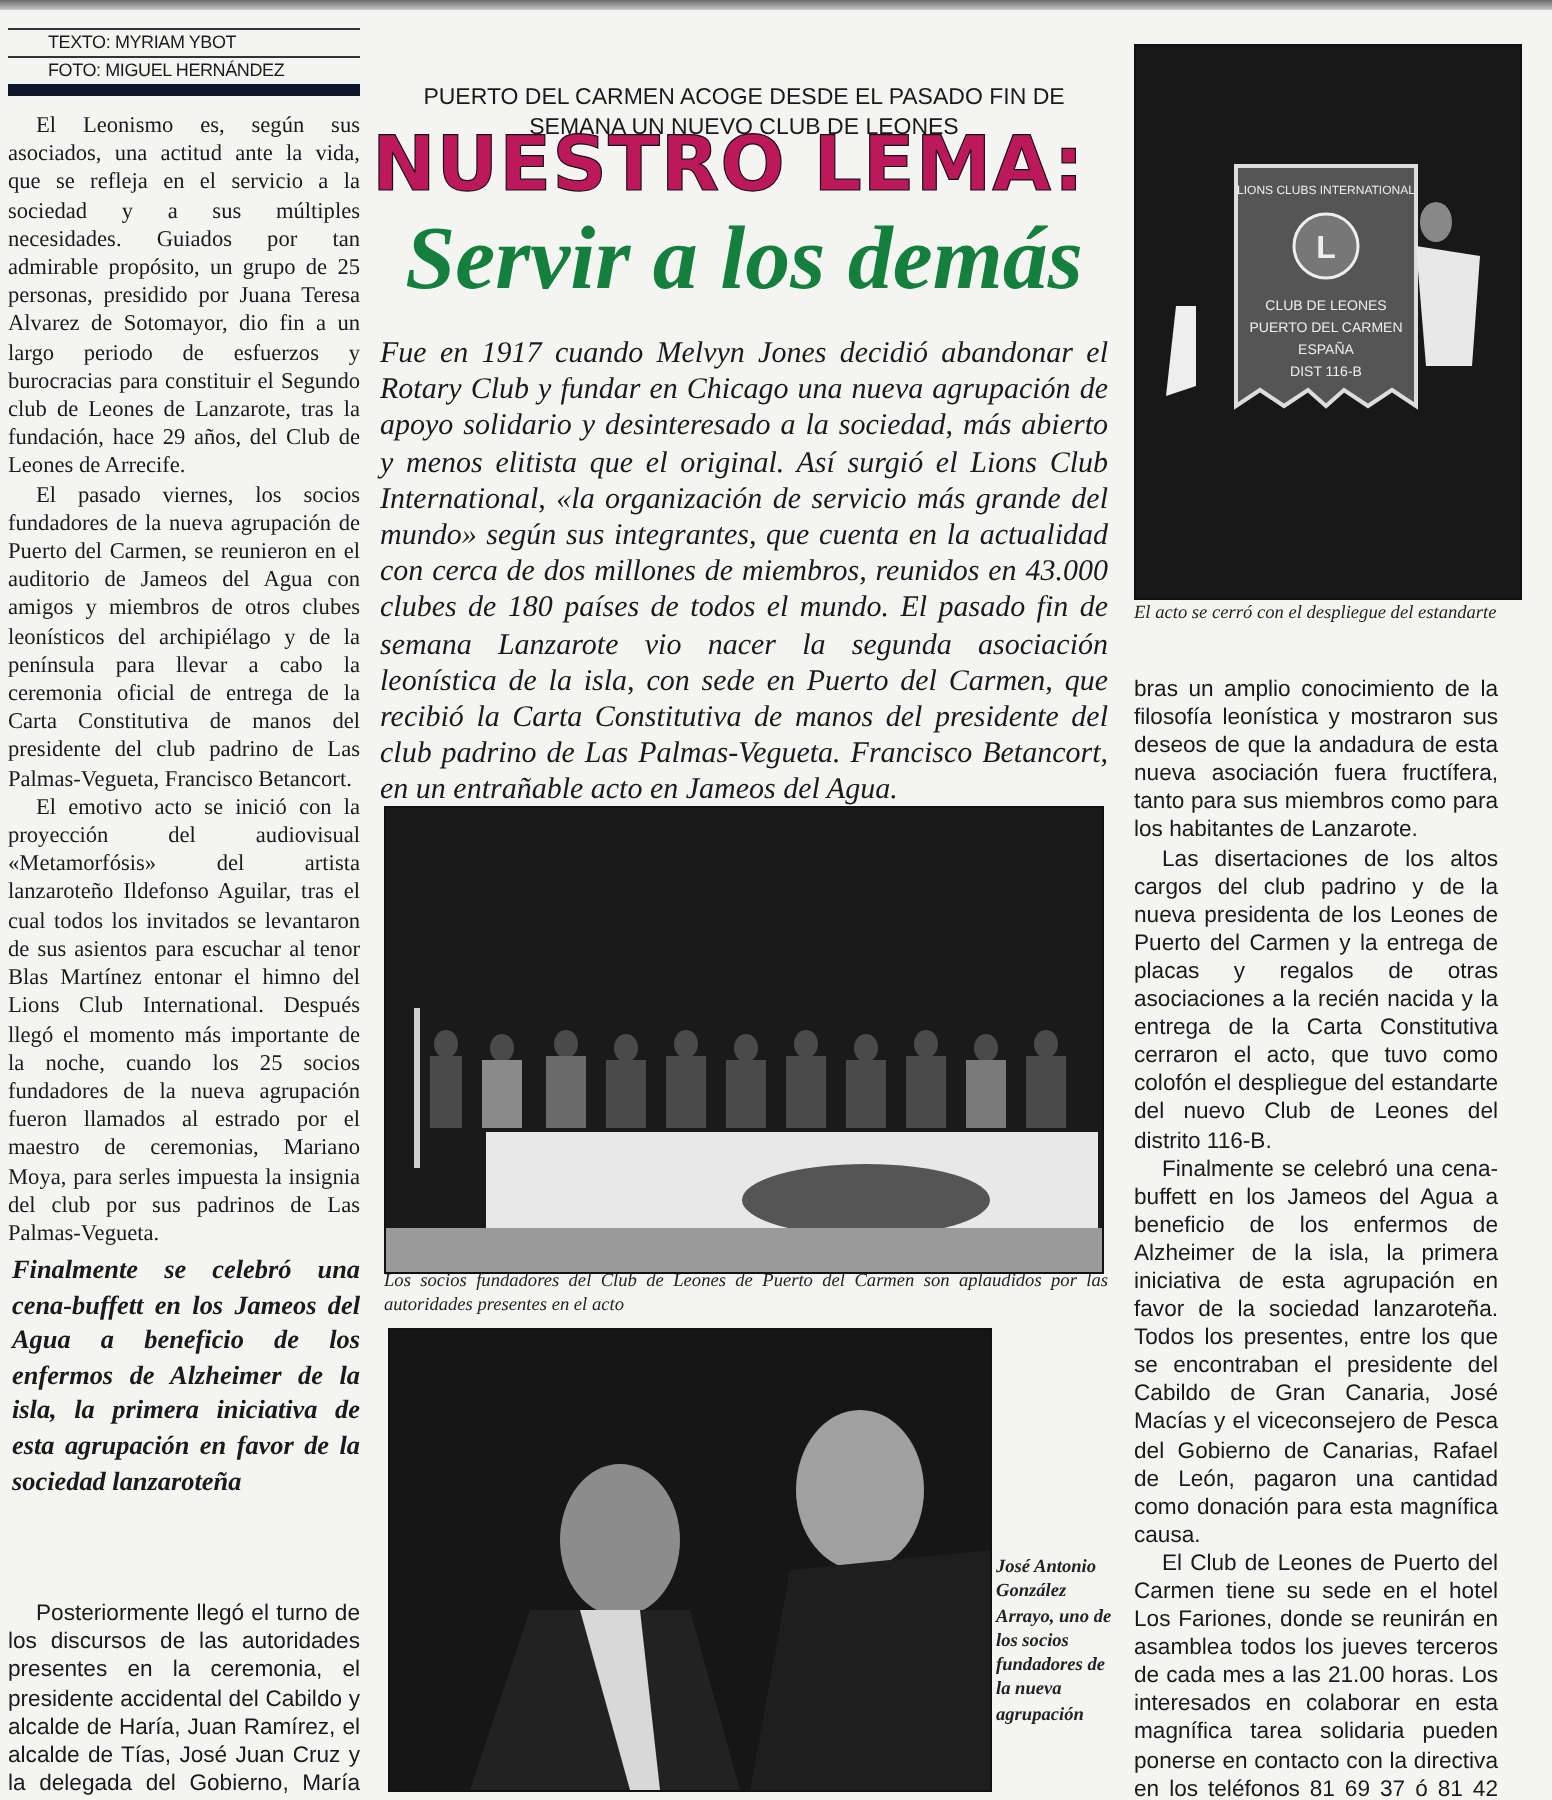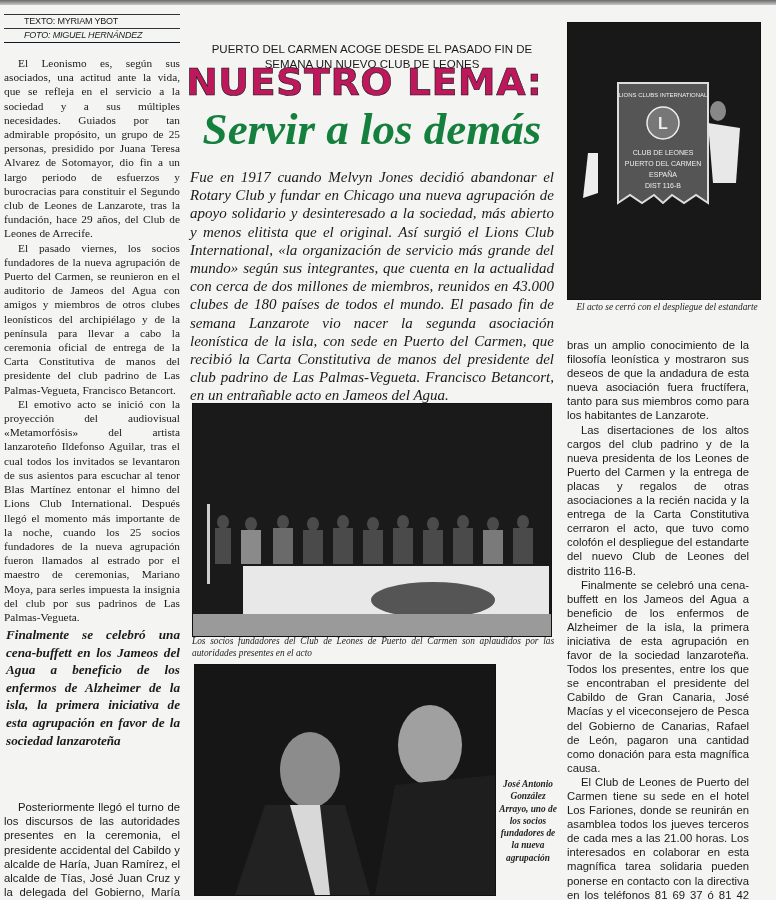--- a/index.html
+++ b/index.html
@@ -7,21 +7,21 @@
     width:776px; height:900px; overflow:hidden; position:relative;
     background:#f4f4f2; color:#1a1a1a;
     font-family:"Liberation Sans", sans-serif;
   }
   .topband { position:absolute; left:0; top:0; width:776px; height:5px;
     background:linear-gradient(#6a6a6a,#c8c8c8); }
   
   .credits { position:absolute; left:4px; top:14px; width:176px; }
   .credit-line { font-size:9px; letter-spacing:-0.2px; border-top:1px solid #333;
     padding:1px 0 1px 20px; line-height:11px; text-transform:uppercase; }
-  .credit-line.last { border-bottom:1px solid #0f172a;font-style:italic; }
+  .credit-line.last { border-bottom:6px solid #0f172a; }
   .col-left { position:absolute; left:4px; top:56px; width:176px;
     font-size:11.3px; line-height:14.2px; text-align:justify;font-family:Liberation Serif, serif; }
   .col-left p, .col-right p { margin:0; text-indent:14px; }
   .pull-quote { position:absolute; left:6px; top:626px; width:174px;
     font-family:"Liberation Serif", serif; font-style:italic; font-weight:bold;
     font-size:13.2px; line-height:17.6px; text-align:justify; }
   .col-left2 { position:absolute; left:4px; top:800px; width:176px;
     font-size:11.3px; line-height:14.2px; text-align:justify; }
   .col-left2 p { margin:0; text-indent:14px; }
   
@@ -37,21 +37,21 @@
     font-family:"Liberation Serif", serif; font-style:italic;
     font-size:15px; line-height:18.2px; text-align:justify; }
   .photo { position:absolute; overflow:hidden; }
   .photo-banquet { left:192px; top:403px; width:358px; height:232px;
     background:radial-gradient(ellipse at 50% 30%, #3a3a3a, #151515 70%); border:1px solid #111; }
   .photo-pin { left:194px; top:664px; width:300px; height:230px;
     background:radial-gradient(ellipse at 60% 40%, #3c3c3c, #121212 75%); border:1px solid #111; }
   .photo-banner { left:567px; top:22px; width:192px; height:276px;
     background:radial-gradient(ellipse at 50% 40%, #3a3a3a, #141414 75%); border:1px solid #111; }
   .caption { position:absolute; font-family:"Liberation Serif", serif; font-style:italic;
-    font-size:9.3px; line-height:11.5px; color:#222;text-align:center; }
+    font-size:9.3px; line-height:11.5px; color:#222; }
   .cap-banquet { left:192px; top:636px; width:362px; text-align:justify;font-family:Liberation Serif, serif; }
   .cap-pin { left:498px; top:778px; width:60px; line-height:12.3px;font-weight:bold; }
   .cap-banner { left:567px; top:302px; width:200px; }
   
   .col-right { position:absolute; left:567px; top:338px; width:182px;
     font-size:11.3px; line-height:14.1px; text-align:justify; }
 </style>
 </head>
 <body>
 

